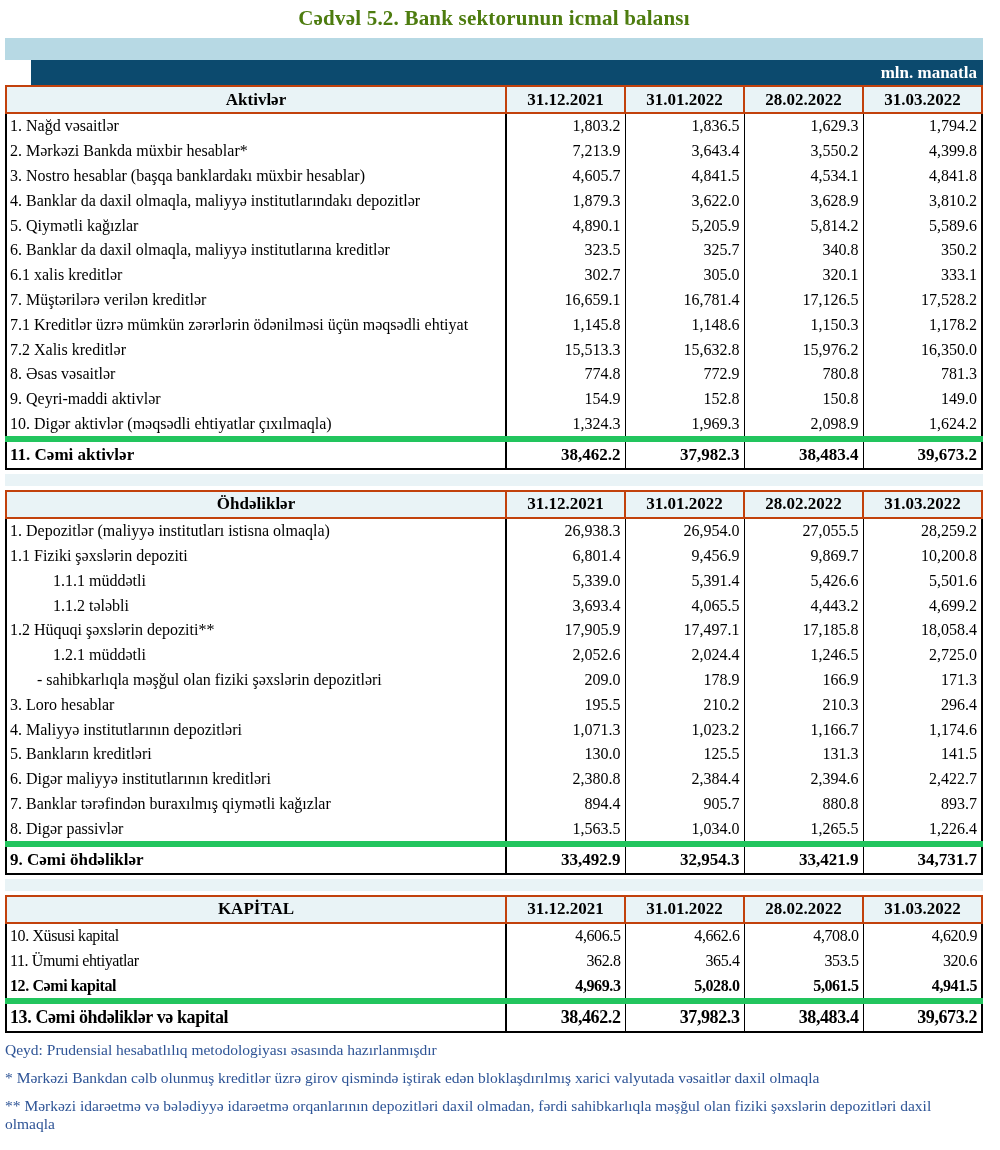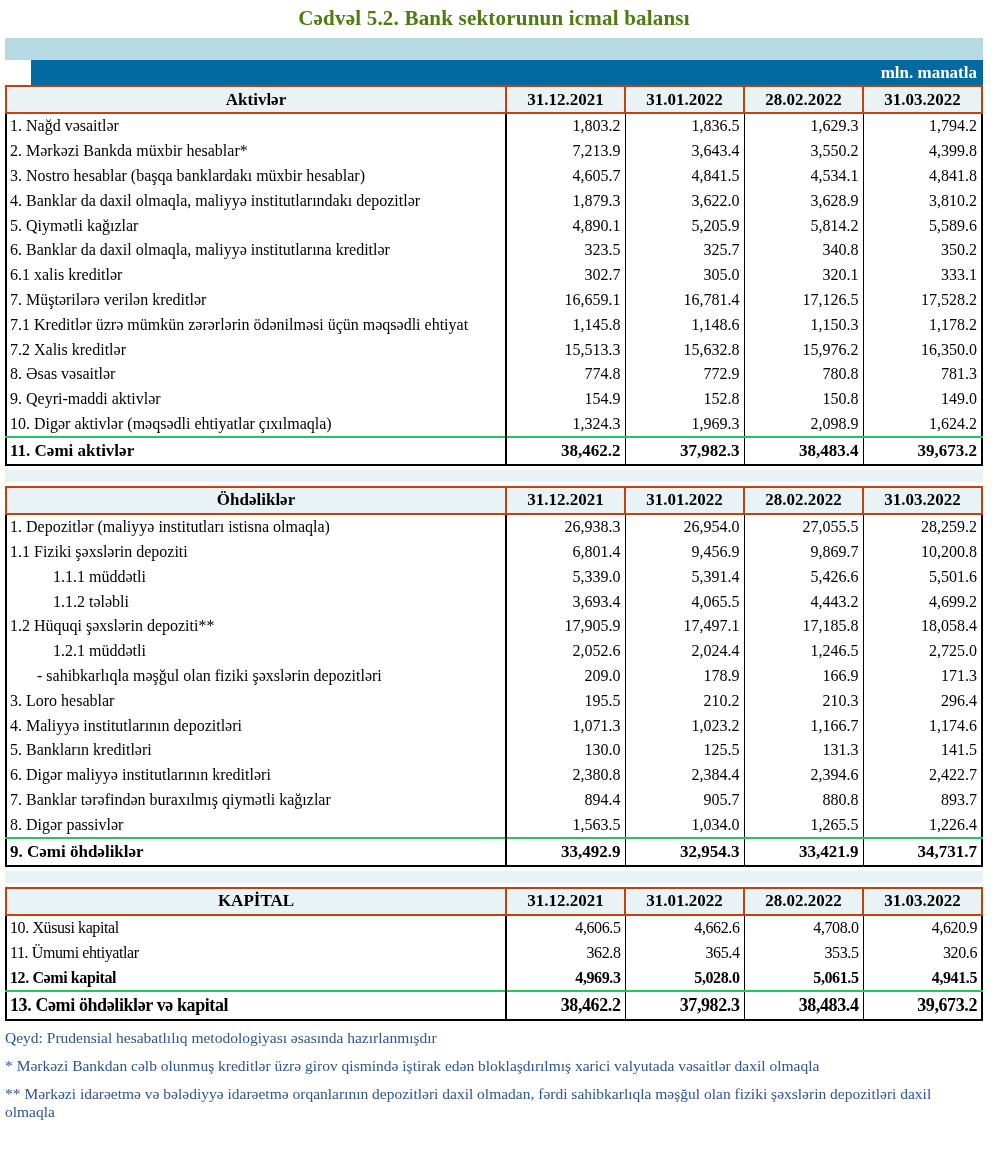--- a/index.html
+++ b/index.html
@@ -1,32 +1,32 @@
 <!DOCTYPE html>
 <html><head>
 <meta charset="utf-8">
 <style>
   html,body{margin:0;padding:0;background:#fff;}
   body{width:1000px;height:1150px;font-family:"Liberation Serif",serif;color:#000;}
   .page{padding:3px 17px 0 5px;}
   .title{text-align:center;font-size:21px;font-weight:bold;color:#4d7c0f;margin:3px 0 7px 0;letter-spacing:.2px;}
   .band-light{height:22px;background:#b7d9e4;}
-  .band-teal{height:25px;background:#0369a1;color:#fff;font-weight:bold;font-size:17px;
+  .band-teal{height:25px;background:#0c4a6e;color:#fff;font-weight:bold;font-size:17px;
              text-align:right;line-height:25px;padding-right:6px;margin-left:26px;}
   table.sec{border-collapse:collapse;width:100%;table-layout:fixed;border:2px solid #000;margin:0;}
   col.c-label{width:500px;}
   col.c-num{width:119px;}
   .sec thead th{background:#e9f3f6;border:2px solid #c2410c;font-size:17px;font-weight:bold;
                 height:25px;text-align:center;padding:0;}
   .sec tbody td{height:24.8px;padding:0 4px 0 3px;font-size:16px;vertical-align:middle;
                 white-space:nowrap;overflow:hidden;}
   .sec td.label{border-right:2px solid #000;text-align:left;}
   .sec td.num{border-right:1px solid #000;text-align:right;}
   .sec td.num:last-child{border-right:none;}
-  .sec tr.total td{border-top:2px solid #22c55e;font-weight:bold;font-size:17px;height:25.5px;}
+  .sec tr.total td{border-top:6px solid #22c55e;font-weight:bold;font-size:17px;height:25.5px;}
   .sec tr.grand td{font-size:18px;height:27px;}
   .ind-1{padding-left:46px !important;}
   .ind-2{padding-left:30px !important;}
   .bold{font-weight:bold;}
   .condensed tbody td{letter-spacing:-0.4px;}
   .gap{height:12px;background:#e9f3f6;margin:4px 0;}
   .notes{margin-top:8px;color:#2e5496;font-size:15.5px;}
   .note{margin:0 0 10px 0;line-height:18px;}
 </style>
 </head>

